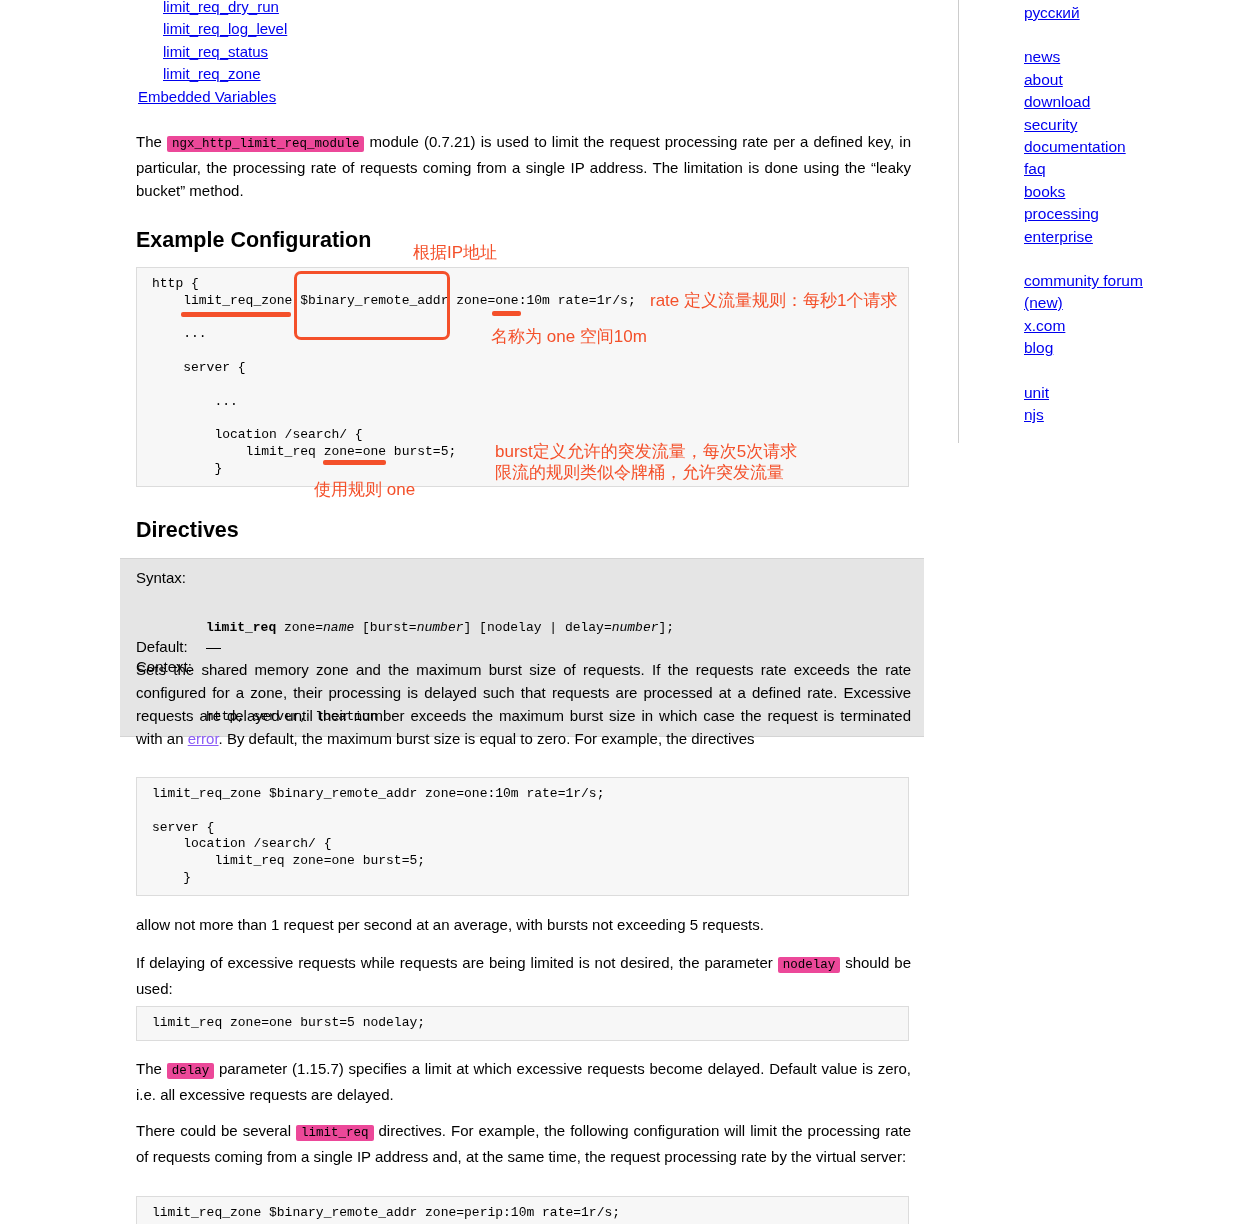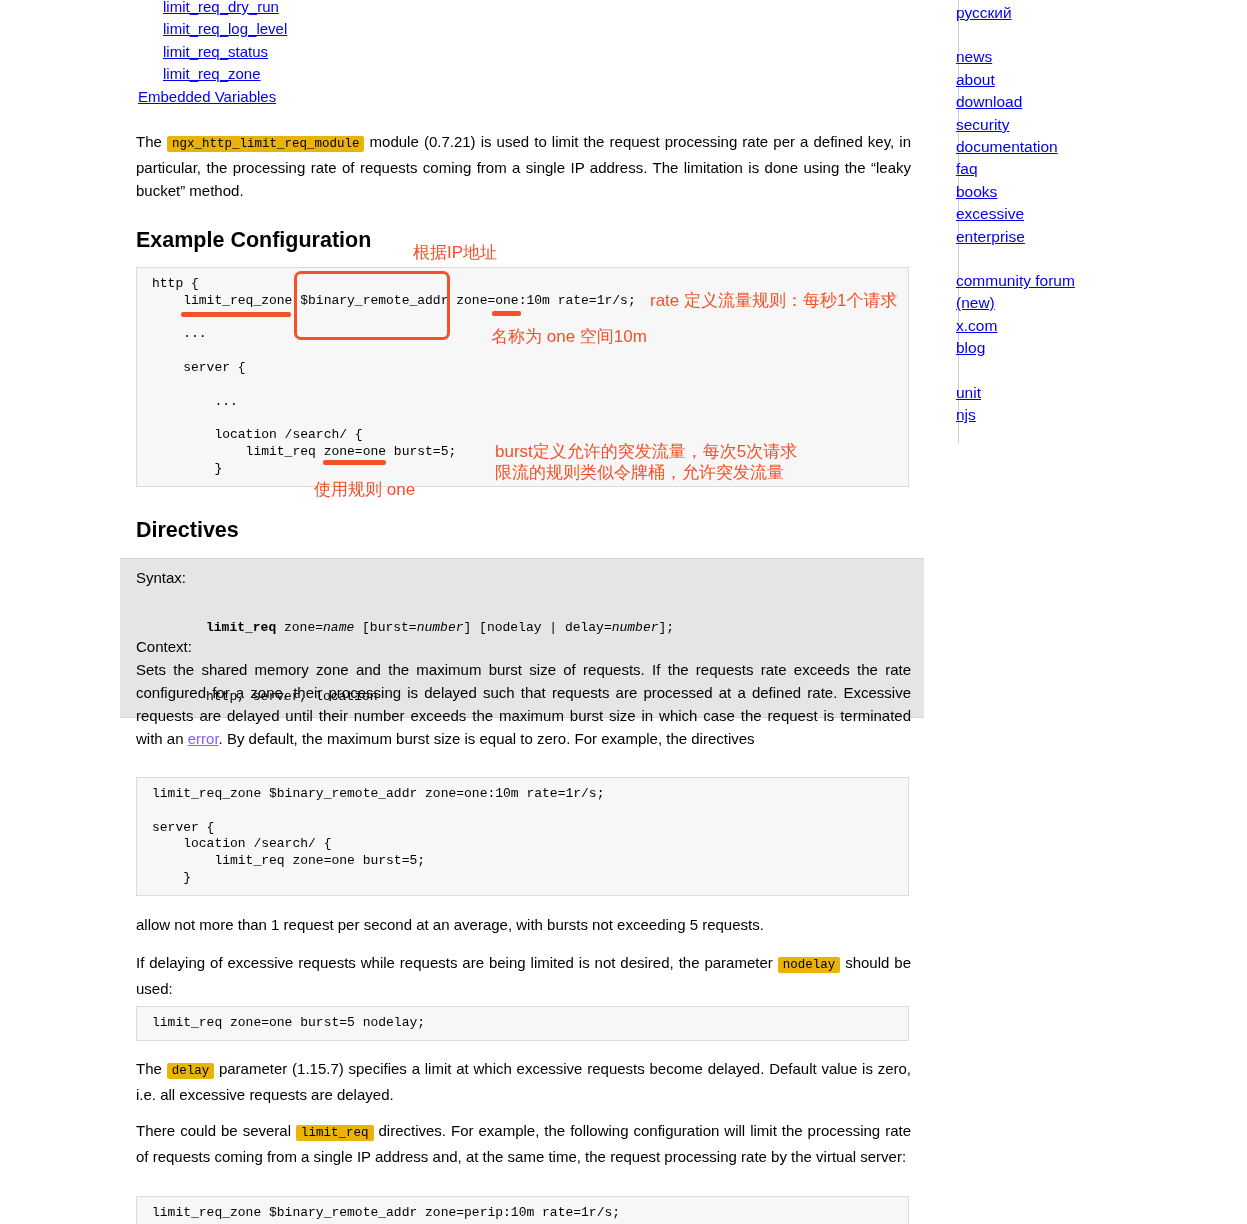--- a/index.html
+++ b/index.html
@@ -14,21 +14,21 @@
   
   .toc{left:138px;top:-4px;font-size:15px;line-height:22.4px;}
   .toc .sub{margin-left:25px;}
   .toc a{display:table;}
 
   
   .para{left:136px;width:775px;font-size:15px;line-height:23px;text-align:justify;}
   .para.single{text-align:left;}
   code.inl{
     font-family:"Liberation Mono", monospace;font-size:12.5px;
-    background:#eab308;padding:1px 5px;border-radius:2px;white-space:nowrap;
+    background:#ec4899;padding:1px 5px;border-radius:2px;white-space:nowrap;
   }
   a.errlink{color:#8b5cf6;}
 
   
   h2{margin:0;font-size:21.5px;line-height:25px;font-weight:bold;font-family:"Liberation Sans",sans-serif;}
 
   
   .codeblock{
     left:136px;width:741px;
     background:#f7f7f7;border:1px solid #dcdcdc;
@@ -52,21 +52,21 @@
   .scode i{font-style:italic;}
   .sdash{font-size:15px;}
 
   
   .ann{color:#f4502a;font-size:17px;line-height:21px;white-space:nowrap;position:absolute;}
   .mark{position:absolute;background:#f4502a;border-radius:2px;}
   .markbox{position:absolute;border:3px solid #f4502a;border-radius:7px;background:transparent;}
 
   
   .side-border{left:958px;top:0;width:1px;height:443px;background:#cccccc;}
-  .sidebar{left:956px;top:2px;font-size:15.5px;line-height:22.4px;width:160px;}
+  .sidebar{left:1024px;top:2px;font-size:15.5px;line-height:22.4px;width:160px;}
   .sgroup{margin-bottom:22px;}
   .sidebar a{display:table;}
   .sidebar a.wrapwide{display:inline-block;width:138px;}
 </style>
 </head>
 <body>
 
 <div class="abs toc">
   <a class="sub">limit_req_dry_run</a>
   <a class="sub">limit_req_log_level</a>
@@ -110,20 +110,24 @@
 </div>
 
 <h2 class="abs" style="left:136px;top:518px;">Directives</h2>
 
 <div class="abs syntaxbox" style="top:558px;">
   <div class="srow">
     <span class="slabel">Syntax:</span>
     <span class="scode"><b>limit_req</b><span> zone=</span><i>name</i><span> [burst=</span><i>number</i><span>] [nodelay | delay=</span><i>number</i><span>];</span></span>
   </div>
   <div class="srow">
+    <span class="slabel">Default:</span>
+    <span class="sdash">—</span>
+  </div>
+  <div class="srow">
     <span class="slabel">Context:</span>
     <span class="scode">http, server, location</span>
   </div>
 </div>
 
 <div class="abs para" style="top:658px;">
   <span>Sets the shared memory zone and the maximum burst size of requests. If the requests rate exceeds the rate configured for a zone, their processing is delayed such that requests are processed at a defined rate. Excessive requests are delayed until their number exceeds the maximum burst size in which case the request is terminated with an </span><a class="errlink">error</a><span>. By default, the maximum burst size is equal to zero. For example, the directives</span>
 </div>
 
 <div class="abs codeblock" style="top:777px;">
@@ -164,21 +168,21 @@
     <a>русский</a>
   </div>
   <div class="sgroup">
     <a>news</a>
     <a>about</a>
     <a>download</a>
     <a>security</a>
     <a>documentation</a>
     <a>faq</a>
     <a>books</a>
-    <a>excessive</a>
+    <a>processing</a>
     <a>enterprise</a>
   </div>
   <div class="sgroup">
     <a class="wrapwide">community forum (new)</a>
     <a>x.com</a>
     <a>blog</a>
   </div>
   <div class="sgroup">
     <a>unit</a>
     <a>njs</a>

